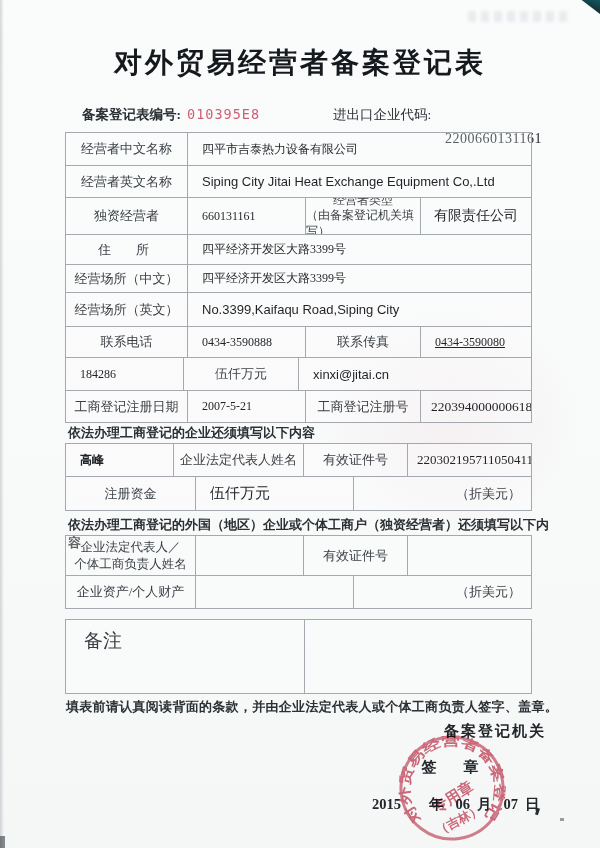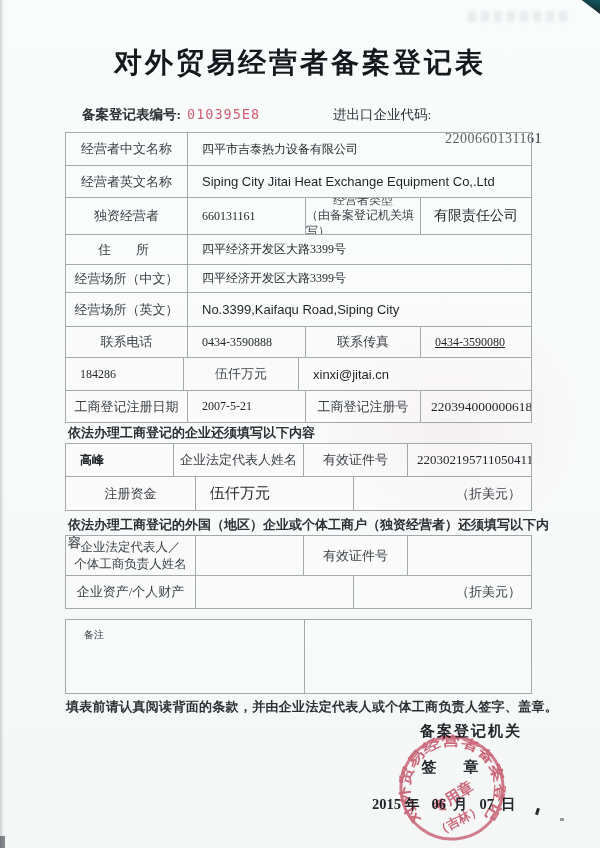--- a/index.html
+++ b/index.html
@@ -58,33 +58,33 @@
     font-size:13px;color:var(--label);overflow:hidden;
   }
   .td:last-child{border-right:none;}
   .td.val{justify-content:flex-start;padding-left:14px;color:#1f2327;font-size:12px;}
   .td.val.en{font-family:"Liberation Sans", sans-serif;font-size:13px;text-align:center;}
   .td.two-line{flex-direction:column;line-height:1.3;font-size:12px;}
   .td.right-note{justify-content:flex-end;padding-right:10px;font-size:13px;}
   .section-heading{
     position:absolute;left:68px;right:40px;font-size:13px;font-weight:bold;color:#2b3035;
   }
-  .remarks-label-cell{align-items:flex-start !important;justify-content:flex-start !important;padding:8px 16px 0 18px;font-size:10px;}
+  .remarks-label-cell{align-items:flex-start !important;justify-content:flex-start !important;padding:8px 16px 0 18px;font-size:19px;}
   .footer-note{
     position:absolute;left:66px;top:698px;right:30px;
     font-size:13px;font-weight:bold;color:#2b3035;letter-spacing:.3px;
   }
-  .authority{position:absolute;left:396px;top:722px;width:150px;text-align:center;
+  .authority{position:absolute;left:420px;top:722px;width:150px;text-align:center;
     font-size:15px;font-weight:bold;color:#23272b;letter-spacing:2px;}
   .seal-sign{position:absolute;left:398px;top:758px;width:110px;text-align:center;
     font-size:15px;font-weight:bold;color:#23272b;letter-spacing:6px;}
   .date-line{position:absolute;left:372px;top:795px;display:flex;align-items:baseline;
     font-size:14.5px;font-weight:bold;color:#23272b;}
   .date-line span{display:inline-block;}
-  .d-year{margin-right:4px;}
+  .d-year{margin-right:28px;}
   .d-u1{margin-right:12px;}
   .d-month{margin-right:7px;}
   .d-u2{margin-right:12px;}
   .d-day{margin-right:7px;}
   .stamp{
     position:absolute;left:392px;top:728px;width:120px;height:120px;
     mix-blend-mode:multiply;opacity:.82;transform:rotate(-8deg);
   }
   .speck1{position:absolute;left:536px;top:808px;width:3px;height:7px;background:#2a2e33;transform:rotate(18deg);}
   .speck2{position:absolute;left:560px;top:818px;width:4px;height:3px;background:rgba(60,66,74,.5);}

